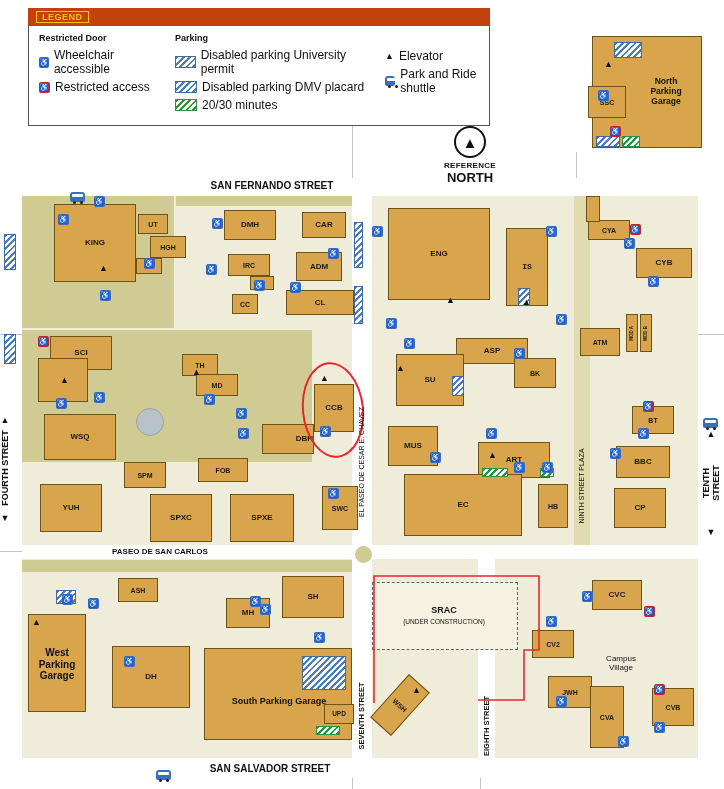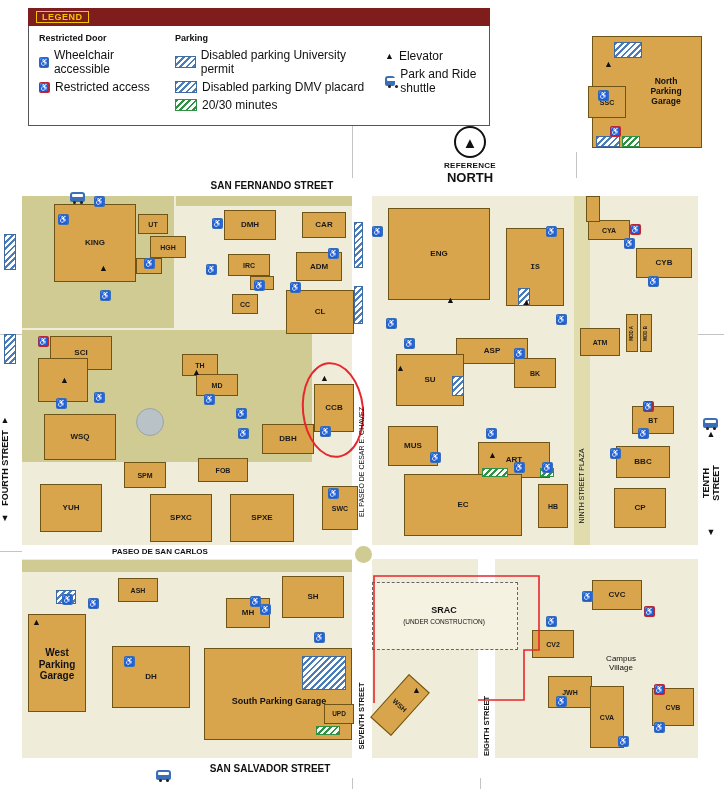--- a/index.html
+++ b/index.html
@@ -26,21 +26,21 @@
   .icon-sq.red{background:#c4242b;}
   .icon-elev{display:inline-block;font-size:9px;line-height:9px;color:#111;}
   .icon-bus{display:inline-block;position:relative;width:15px;height:10px;background:#3a6fb7;border-radius:3px 3px 2px 2px;}
   .bus-win{position:absolute;left:2px;top:2px;width:11px;height:3px;background:#fff;border-radius:1px;}
   .bus-wheels{position:absolute;left:3px;bottom:-2px;width:3px;height:3px;background:#222;border-radius:50%;box-shadow:7px 0 0 #222;}
   .lbl{position:absolute;white-space:pre-line;text-align:center;color:#111;line-height:1.15;}
   .red-oval{position:absolute;border:2.5px solid #e8262e;border-radius:50%;}
   .bndsvg{position:absolute;left:0;top:0;pointer-events:none;}
   
   .legend{position:absolute;left:28px;top:8px;width:462px;z-index:10;}
-  .legend-bar{background:#7f1d1d;height:18px;display:flex;align-items:center;padding-left:8px;}
+  .legend-bar{background:#c2410c;height:18px;display:flex;align-items:center;padding-left:8px;}
   .legend-title{color:#f5c400;border:1px solid #f5c400;font-size:9px;font-weight:bold;padding:0 5px;letter-spacing:.5px;}
   .legend-body{border:1px solid #555;border-top:none;background:#fff;display:flex;padding:7px 10px 9px;gap:14px;box-sizing:border-box;}
   .lg-col.c1{width:122px;}
   .lg-col.c2{width:196px;}
   .lg-col.c3{flex:1;padding-top:16px;}
   .lg-h{font-weight:bold;font-size:9px;margin-bottom:5px;}
   .lg-row{display:flex;align-items:center;gap:5px;margin-bottom:4px;}
   .lg-label{font-size:12px;}
   .swatch{display:inline-block;width:22px;height:12px;position:static;}
   
@@ -128,25 +128,25 @@
     </div><div class="building" style="left: 136px; top: 258px; width: 26px; height: 16px;"></div><div class="building" style="left: 224px; top: 210px; width: 52px; height: 30px;">
       <span class="blabel">DMH</span>
     </div><div class="building" style="left: 302px; top: 212px; width: 44px; height: 26px;">
       <span class="blabel">CAR</span>
     </div><div class="building" style="left: 228px; top: 254px; width: 42px; height: 22px;">
       <span class="blabel" style="font-size: 7px;">IRC</span>
     </div><div class="building" style="left: 296px; top: 252px; width: 46px; height: 29px;">
       <span class="blabel">ADM</span>
     </div><div class="building" style="left: 250px; top: 276px; width: 24px; height: 14px;"></div><div class="building" style="left: 232px; top: 294px; width: 26px; height: 20px;">
       <span class="blabel" style="font-size: 7px;">CC</span>
-    </div><div class="building" style="left: 286px; top: 290px; width: 68px; height: 44px;">
+    </div><div class="building" style="left: 286px; top: 290px; width: 68px; height: 25px;">
       <span class="blabel">CL</span>
     </div><div class="building" style="left: 388px; top: 208px; width: 102px; height: 92px;">
       <span class="blabel">ENG</span>
-    </div><div class="building" style="left: 506px; top: 228px; width: 58px; height: 78px; font-family: Liberation Mono, monospace;">
+    </div><div class="building" style="left: 506px; top: 228px; width: 42px; height: 78px; font-family: Liberation Mono, monospace;">
       <span class="blabel">IS</span>
     </div><div class="building" style="left: 588px; top: 220px; width: 42px; height: 20px;">
       <span class="blabel" style="font-size: 7px;">CYA</span>
     </div><div class="building" style="left: 636px; top: 248px; width: 56px; height: 30px;">
       <span class="blabel">CYB</span>
     </div><div class="building" style="left: 586px; top: 196px; width: 14px; height: 26px;"></div><div class="building" style="left: 580px; top: 328px; width: 40px; height: 28px;">
       <span class="blabel" style="font-size: 7px;">ATM</span>
     </div><div class="building" style="left: 626px; top: 314px; width: 12px; height: 38px;">
       <span class="blabel v" style="font-size: 4.5px;">MOD A</span>
     </div><div class="building" style="left: 640px; top: 314px; width: 12px; height: 38px;">
@@ -160,21 +160,21 @@
     </div><div class="building" style="left: 456px; top: 338px; width: 72px; height: 26px;">
       <span class="blabel">ASP</span>
     </div><div class="building" style="left: 396px; top: 354px; width: 68px; height: 52px;">
       <span class="blabel">SU</span>
     </div><div class="building" style="left: 514px; top: 358px; width: 42px; height: 30px;">
       <span class="blabel" style="font-size: 7px;">BK</span>
     </div><div class="building" style="left: 314px; top: 384px; width: 40px; height: 48px;">
       <span class="blabel">CCB</span>
     </div><div class="building" style="left: 44px; top: 414px; width: 72px; height: 46px;">
       <span class="blabel">WSQ</span>
-    </div><div class="building" style="left: 262px; top: 424px; width: 52px; height: 30px;">
+    </div><div class="building" style="left: 262px; top: 424px; width: 52px; height: 30px; justify-content: flex-end;">
       <span class="blabel">DBH</span>
     </div><div class="building" style="left: 632px; top: 406px; width: 42px; height: 28px;">
       <span class="blabel" style="font-size: 7px;">BT</span>
     </div><div class="building" style="left: 388px; top: 426px; width: 50px; height: 40px;">
       <span class="blabel">MUS</span>
     </div><div class="building" style="left: 478px; top: 442px; width: 72px; height: 36px;">
       <span class="blabel">ART</span>
     </div><div class="building" style="left: 616px; top: 446px; width: 54px; height: 32px;">
       <span class="blabel">BBC</span>
     </div><div class="building" style="left: 124px; top: 462px; width: 42px; height: 26px;">

